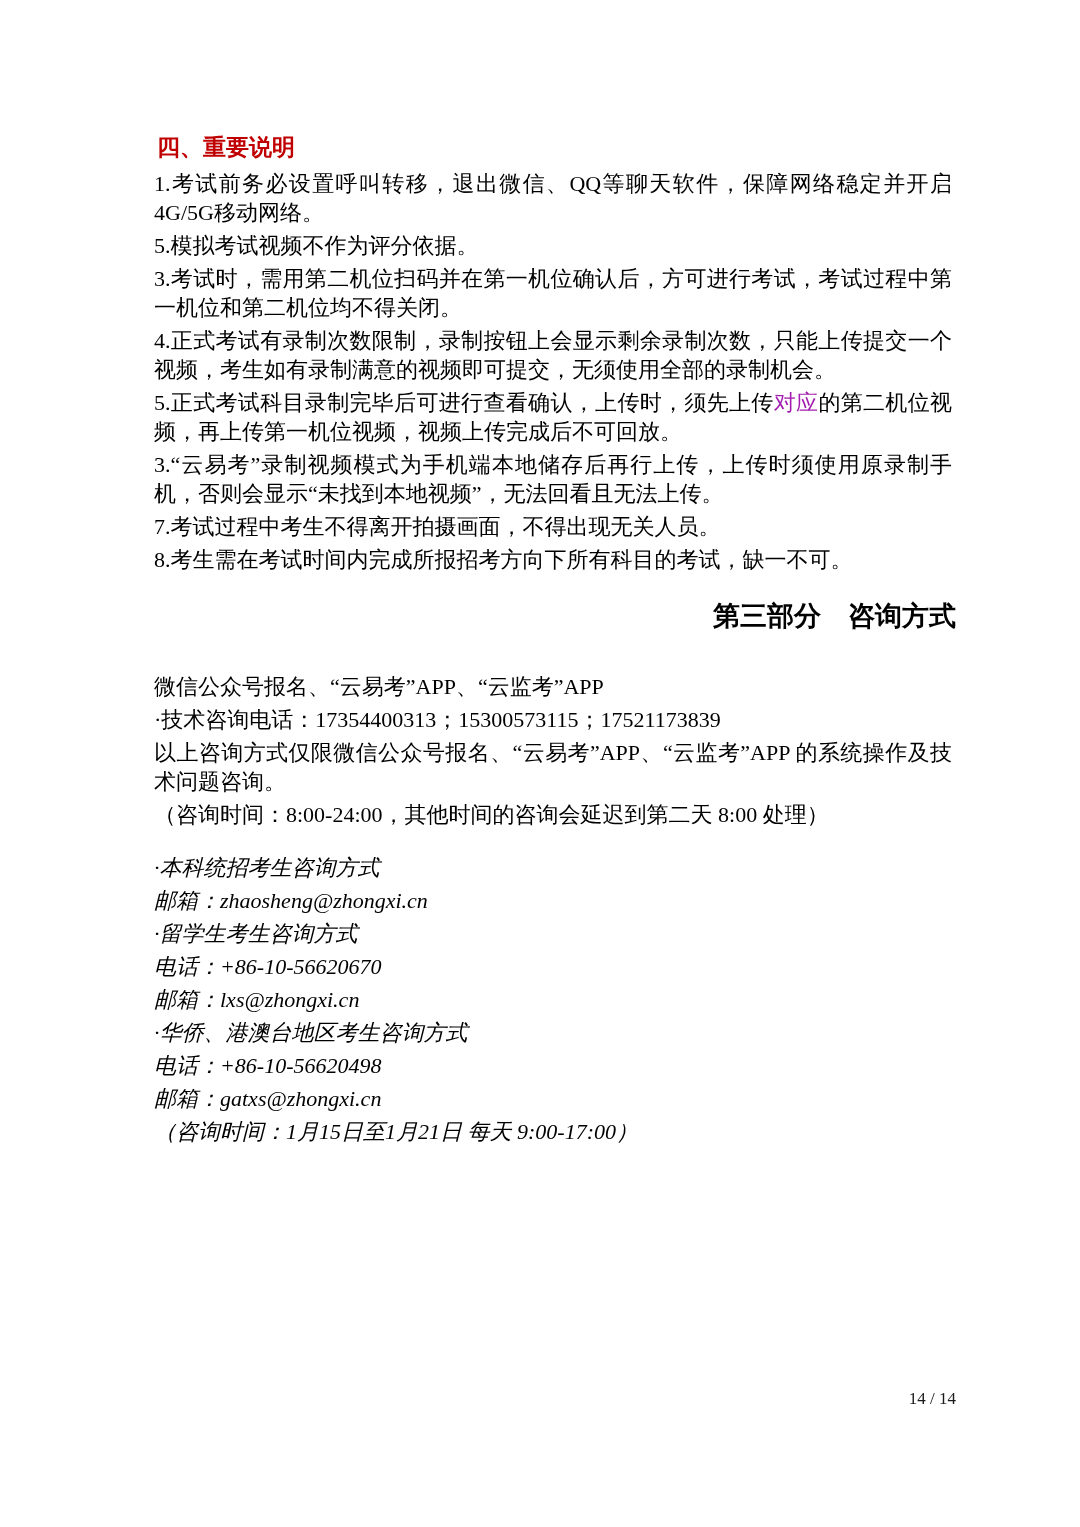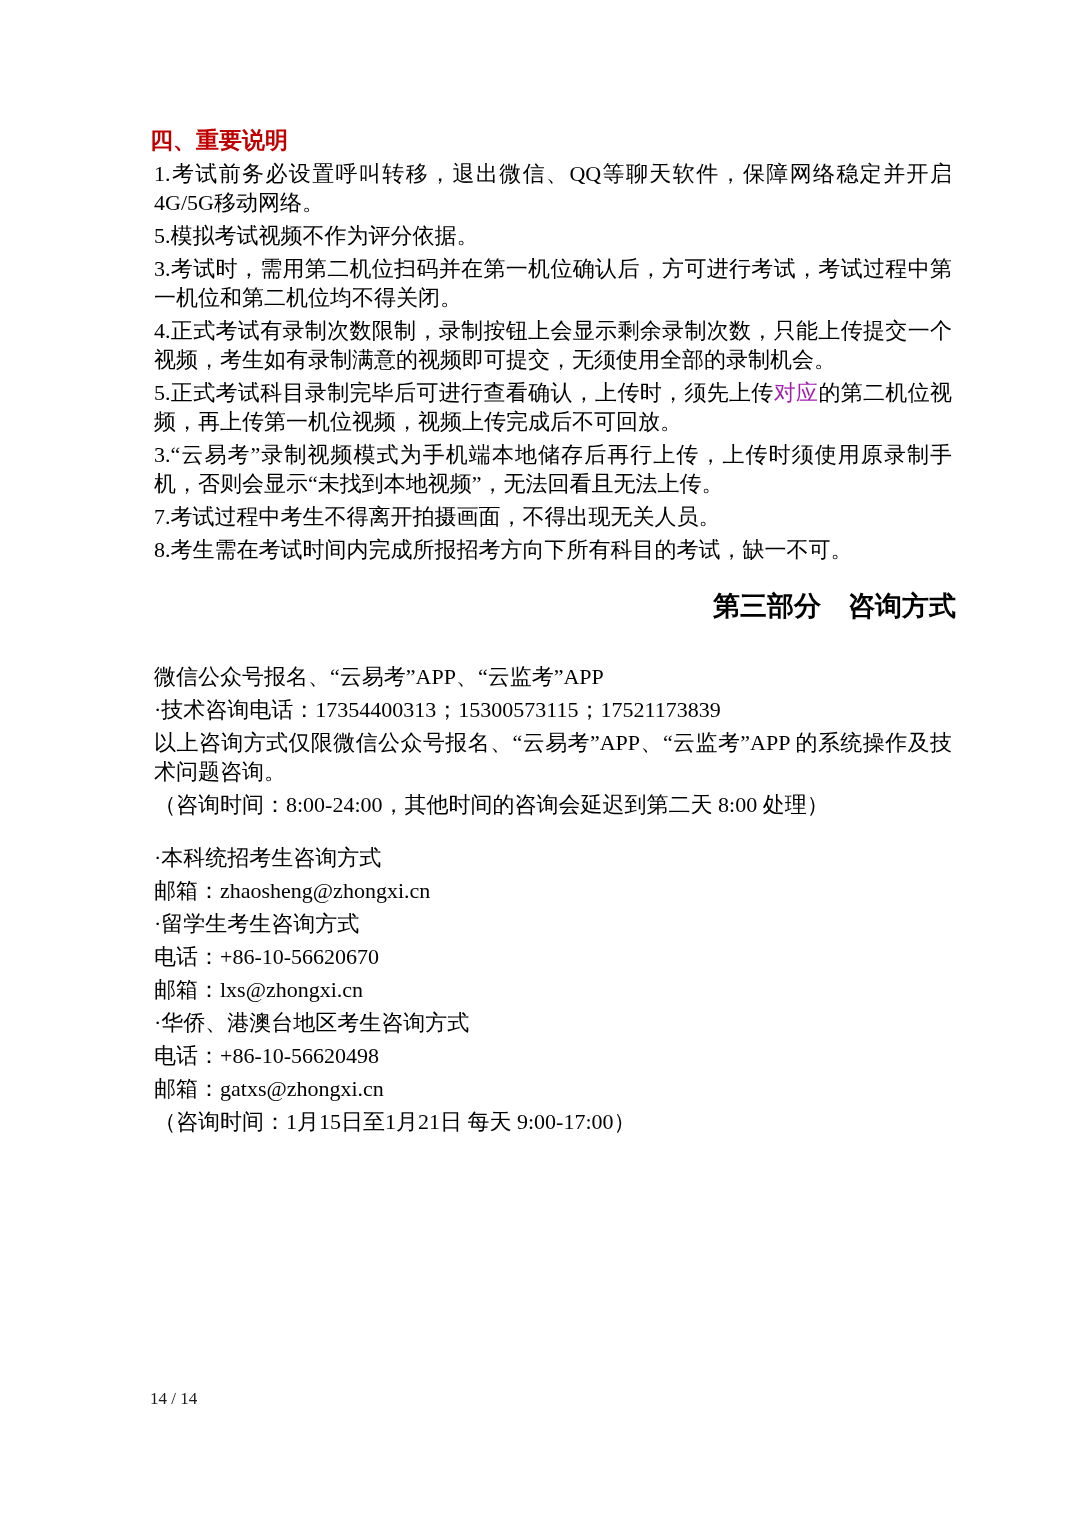--- a/index.html
+++ b/index.html
@@ -18,21 +18,21 @@
   }
   .content {
     position: absolute;
     left: 150px;
     top: 126px;
     width: 806px;
     font-size: 22px;
     line-height: 29px;
   }
   .red-heading {
-    margin: 0;
+    margin: 7px;
     font-family: "Liberation Sans", "DejaVu Sans", sans-serif;
     font-weight: bold;
     font-size: 23px;
     line-height: 29px;
     color: #c00000;
   }
   .para {
     margin: 4px;
     text-align: justify;
   }
@@ -43,27 +43,28 @@
     margin: 22px 0 36px 0;
     text-align: right;
     font-family: "Liberation Sans", "DejaVu Sans", sans-serif;
     font-weight: bold;
     font-size: 27px;
     line-height: 40px;
     color: #000000;
   }
   .contact-block {
     margin-top: 24px;
+    font-style: italic;
   }
   .footer {
     position: absolute;
     top: 1388px;
     left: 150px;
     width: 806px;
-    text-align: left;
+    text-align: right;
     font-size: 17px;
     line-height: 22px;
     color: #1a1a1a;
   }
 </style>
 </head>
 <body>
 
 <div class="page">
   <div class="content">

